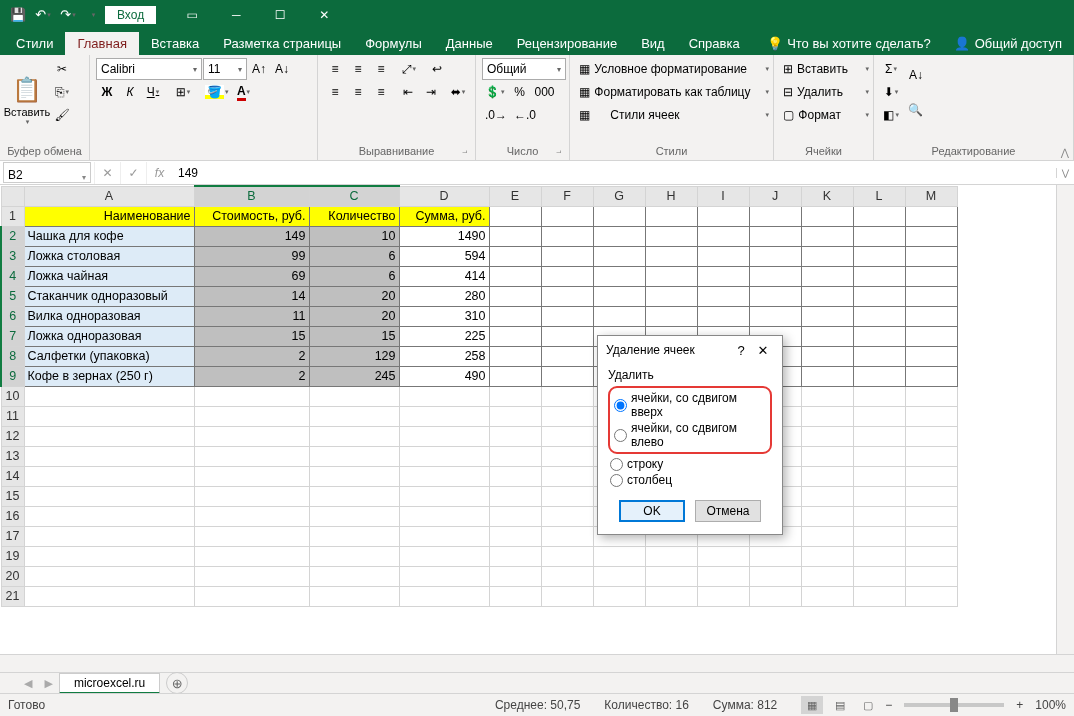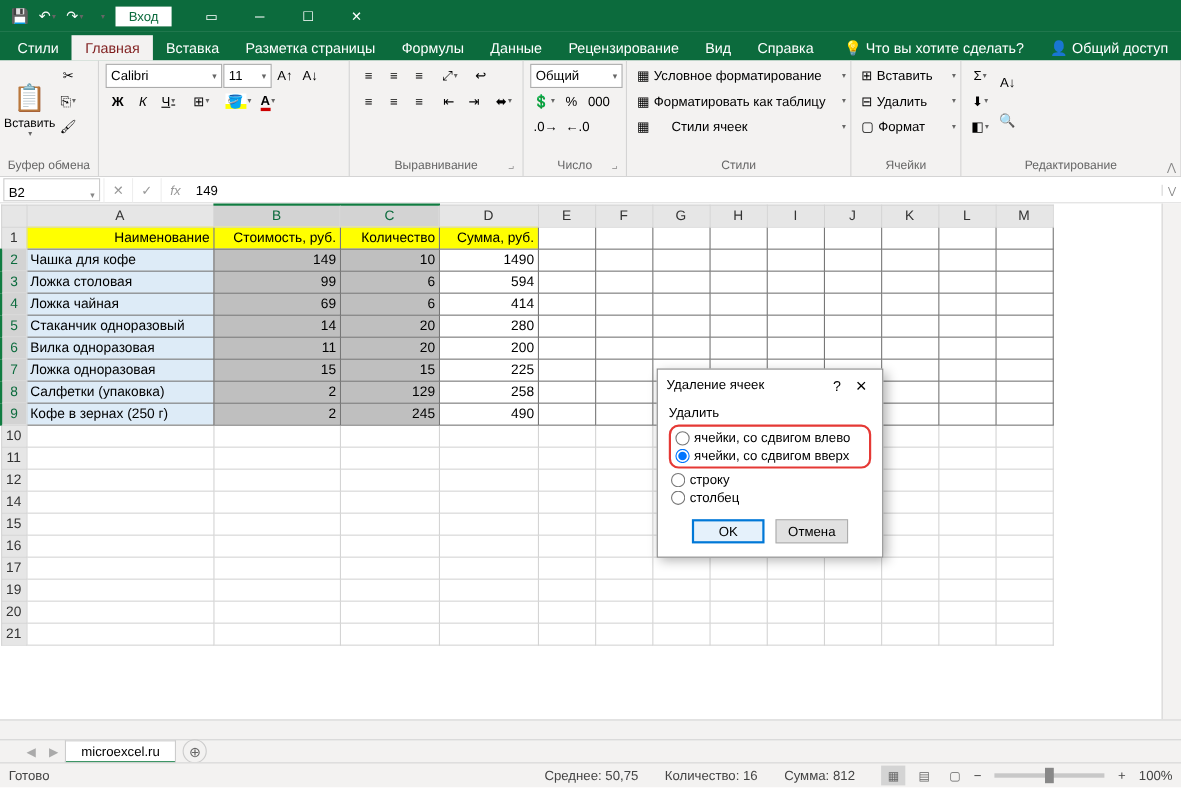--- a/index.html
+++ b/index.html
@@ -74,21 +74,21 @@
 
 .status { position: absolute; bottom: 0; left: 0; right: 0; height: 23px; background: #f3f2f1; border-top: 1px solid #d4d4d4; display: flex; align-items: center; padding: 0 8px; font-size: 12px; color: #444; }
 .status .seg { margin-right: 24px; }
 .status .right { margin-left: auto; display: flex; align-items: center; gap: 6px; }
 .view-btn { width: 22px; height: 18px; display: flex; align-items: center; justify-content: center; cursor: pointer; color: #666; font-size: 11px; }
 .view-btn.active { background: #d4d4d4; }
 .zoom-slider { width: 100px; height: 4px; background: #c8c8c8; position: relative; margin: 0 6px; }
 .zoom-slider .thumb { width: 8px; height: 14px; background: #888; position: absolute; top: -5px; left: 46px; }
 
 
-.dialog { position: absolute; top: 335px; left: 597px; width: 206px; background: #fff; border: 1px solid #888; box-shadow: 3px 3px 10px rgba(0,0,0,0.3); }
+.dialog { position: absolute; top: 335px; left: 597px; width: 186px; background: #fff; border: 1px solid #888; box-shadow: 3px 3px 10px rgba(0,0,0,0.3); }
 .dlg-title { height: 28px; display: flex; align-items: center; padding: 0 8px; font-size: 12px; }
 .dlg-title .sp { flex: 1; }
 .dlg-title .q, .dlg-title .x { width: 22px; text-align: center; cursor: pointer; font-size: 13px; }
 .dlg-body { padding: 4px 10px 12px; }
 .dlg-body .grp { font-size: 12px; margin-bottom: 4px; }
 .dlg-radio { display: flex; align-items: center; gap: 4px; font-size: 12px; padding: 1px 2px; }
 .dlg-radio input { margin: 0; }
 .dlg-hl { border: 2px solid #e53935; border-radius: 9px; padding: 2px 2px; margin-bottom: 2px; }
 .dlg-btns { display: flex; justify-content: center; gap: 10px; margin-top: 12px; }
 .dlg-btns button { width: 66px; height: 22px; font-size: 12px; background: #e1e1e1; border: 1px solid #adadad; cursor: pointer; }
@@ -375,21 +375,21 @@
           <td class=""></td>
           <td class=""></td>
           <td class=""></td>
           <td class=""></td>
         </tr>
         <tr class="databorder">
           <th class="rowh sel">6</th>
           <td class="txt d1">Вилка одноразовая</td>
           <td class="d3">11</td>
           <td class="d3">20</td>
-          <td class="">200</td>
+          <td class="">310</td>
           <td class=""></td>
           <td class=""></td>
           <td class=""></td>
           <td class=""></td>
           <td class=""></td>
           <td class=""></td>
           <td class=""></td>
           <td class=""></td>
           <td class=""></td>
         </tr>
@@ -468,20 +468,36 @@
           <td class=""></td>
           <td class=""></td>
           <td class=""></td>
           <td class=""></td>
           <td class=""></td>
           <td class=""></td>
           <td class=""></td>
         </tr>
         <tr>
           <th class="rowh">12</th>
+          <td class=""></td>
+          <td class=""></td>
+          <td class=""></td>
+          <td class=""></td>
+          <td class=""></td>
+          <td class=""></td>
+          <td class=""></td>
+          <td class=""></td>
+          <td class=""></td>
+          <td class=""></td>
+          <td class=""></td>
+          <td class=""></td>
+          <td class=""></td>
+        </tr>
+        <tr>
+          <th class="rowh">13</th>
           <td class=""></td>
           <td class=""></td>
           <td class=""></td>
           <td class=""></td>
           <td class=""></td>
           <td class=""></td>
           <td class=""></td>
           <td class=""></td>
           <td class=""></td>
           <td class=""></td>
@@ -637,26 +653,26 @@
   <div class="dlg-title">
     <span>Удаление ячеек</span>
     <span class="sp"></span>
     <span class="q">?</span>
     <span class="x">✕</span>
   </div>
   <div class="dlg-body">
     <div class="grp">Удалить</div>
     <div class="dlg-hl">
       <label class="dlg-radio">
+          <input type="radio" name="del" checked="" style=""> 
+          <span>ячейки, со сдвигом вверх</span>
+        </label>
+      <label class="dlg-radio">
           <input type="radio" name="del" style=""> 
           <span>ячейки, со сдвигом влево</span>
-        </label>
-      <label class="dlg-radio">
-          <input type="radio" name="del" checked="" style=""> 
-          <span>ячейки, со сдвигом вверх</span>
         </label>
     </div>
     <label class="dlg-radio">
         <input type="radio" name="del" style=""> 
         <span>строку</span>
       </label>
     <label class="dlg-radio">
         <input type="radio" name="del" style=""> 
         <span>столбец</span>
       </label>

